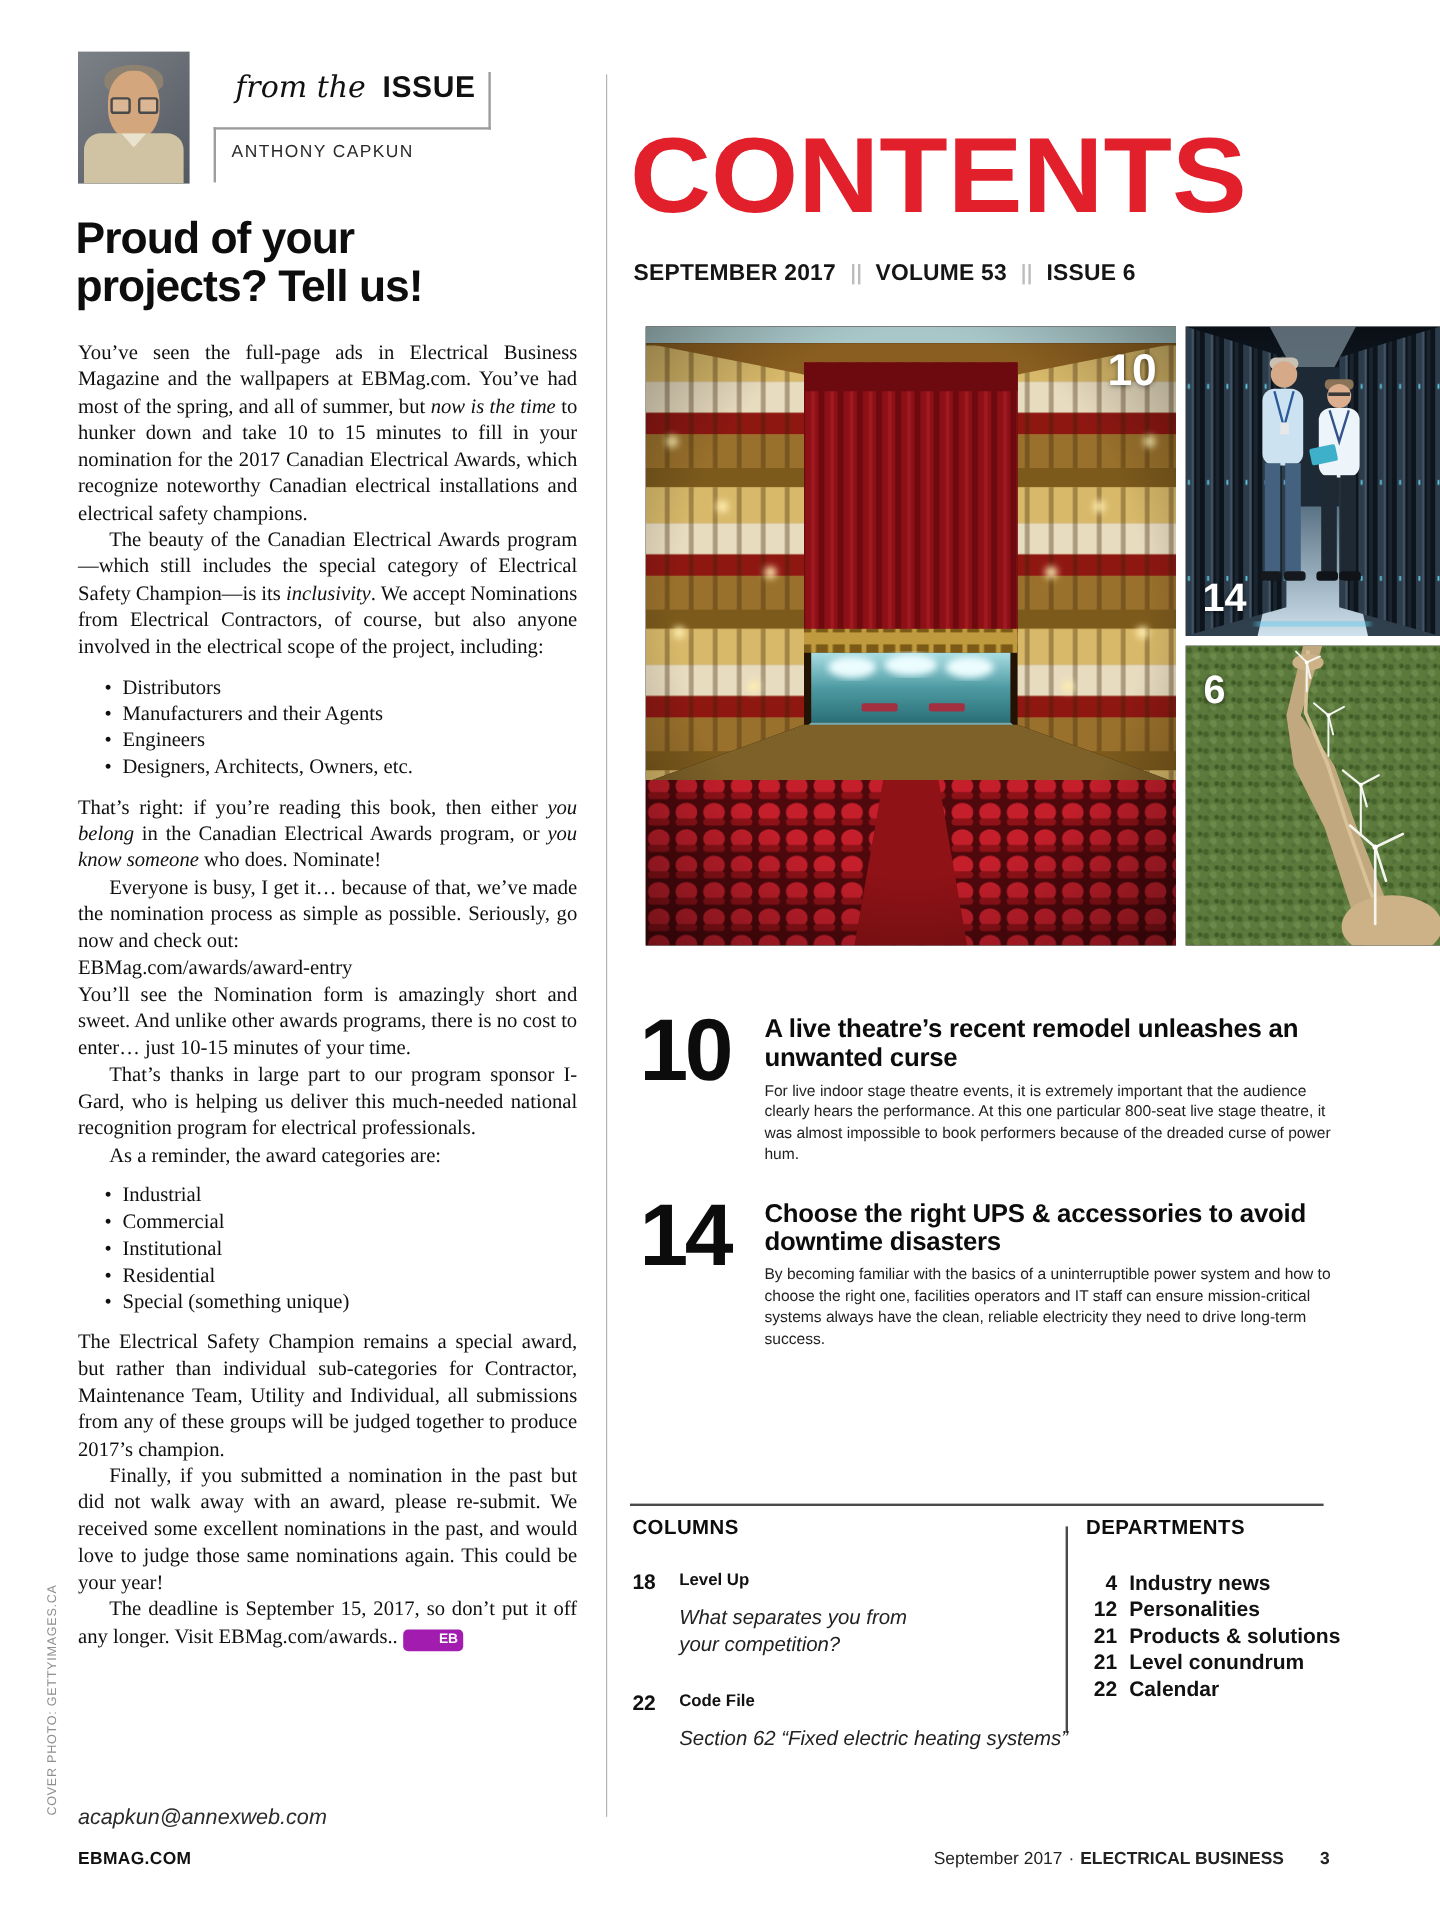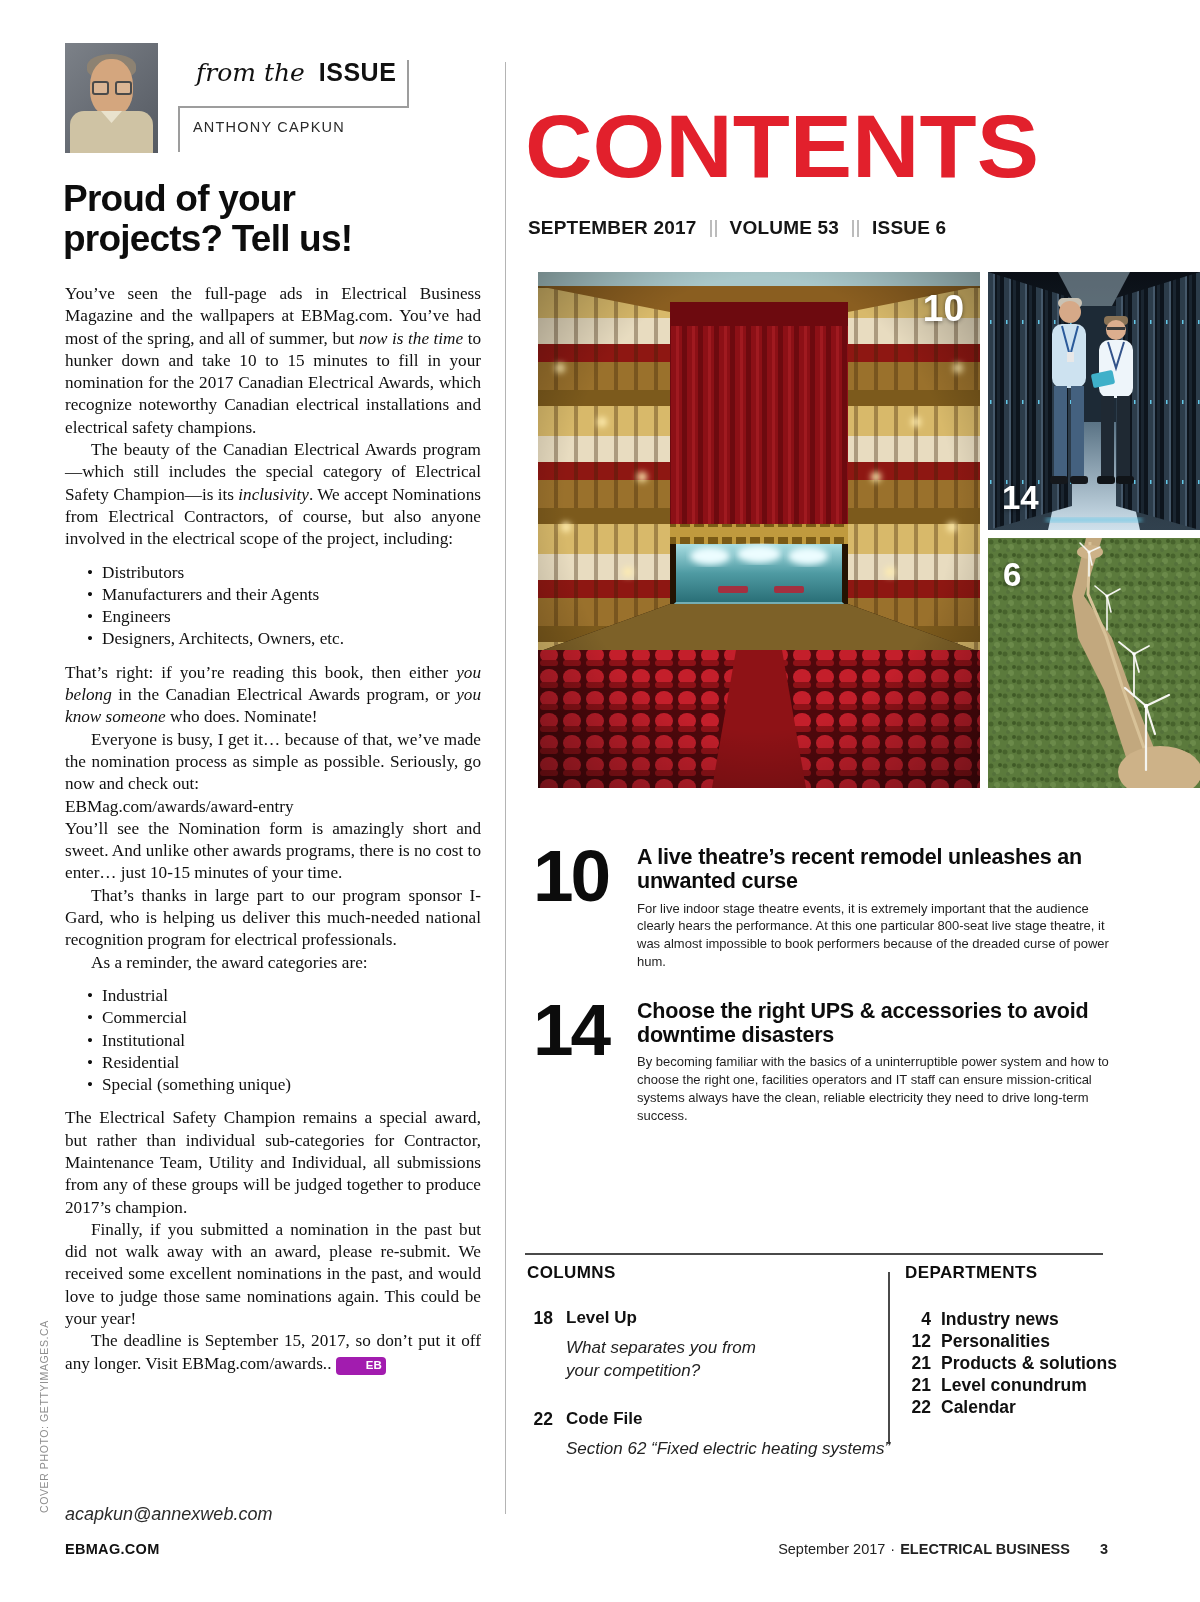--- a/index.html
+++ b/index.html
@@ -73,22 +73,22 @@
   .feat-title{font-size:21.5px;font-weight:800;line-height:1.13;letter-spacing:-.2px;color:#0c0c0c;}
   .feat-desc{margin-top:6px;font-size:13px;line-height:1.37;color:#1f1f1f;}
 
   
   .b-rule{position:absolute;left:525px;top:1253px;width:578px;height:1.5px;background:#4a4a4a;}
   .v-rule{position:absolute;left:888px;top:1272px;width:1.5px;height:172px;background:#4a4a4a;}
   .columns{position:absolute;left:527px;top:1263px;width:345px;}
   .sec-head{font-size:17px;font-weight:800;letter-spacing:.4px;margin-bottom:25px;color:#0d0d0d;}
   .col-item{margin-bottom:26px;}
   .col-line{display:flex;gap:13px;}
-  .col-pg{width:26px;flex:none;text-align:right;font-weight:800;font-size:17.5px;}
-  .col-title{font-weight:800;font-size:17px;}
+  .col-pg{width:26px;flex:none;text-align:left;font-weight:800;font-size:17.5px;}
+  .col-title{font-weight:800;font-size:14px;}
   .col-sub{margin-left:39px;margin-top:7px;font-style:italic;font-size:17px;line-height:1.38;color:#222;width:225px;}
   .col-sub.wide{width:330px;}
   .departments{position:absolute;left:905px;top:1263px;width:230px;}
   .dep-item{display:flex;gap:10px;font-size:17.5px;line-height:22px;}
   .dep-pg{width:26px;flex:none;text-align:right;font-weight:800;}
   .dep-title{font-weight:800;}
 
   
   .footer-left{position:absolute;left:65px;top:1541px;font-size:14.5px;font-weight:800;letter-spacing:.3px;}
   .footer-right{position:absolute;right:92px;top:1541px;font-size:14.5px;color:#222;display:flex;align-items:baseline;}

